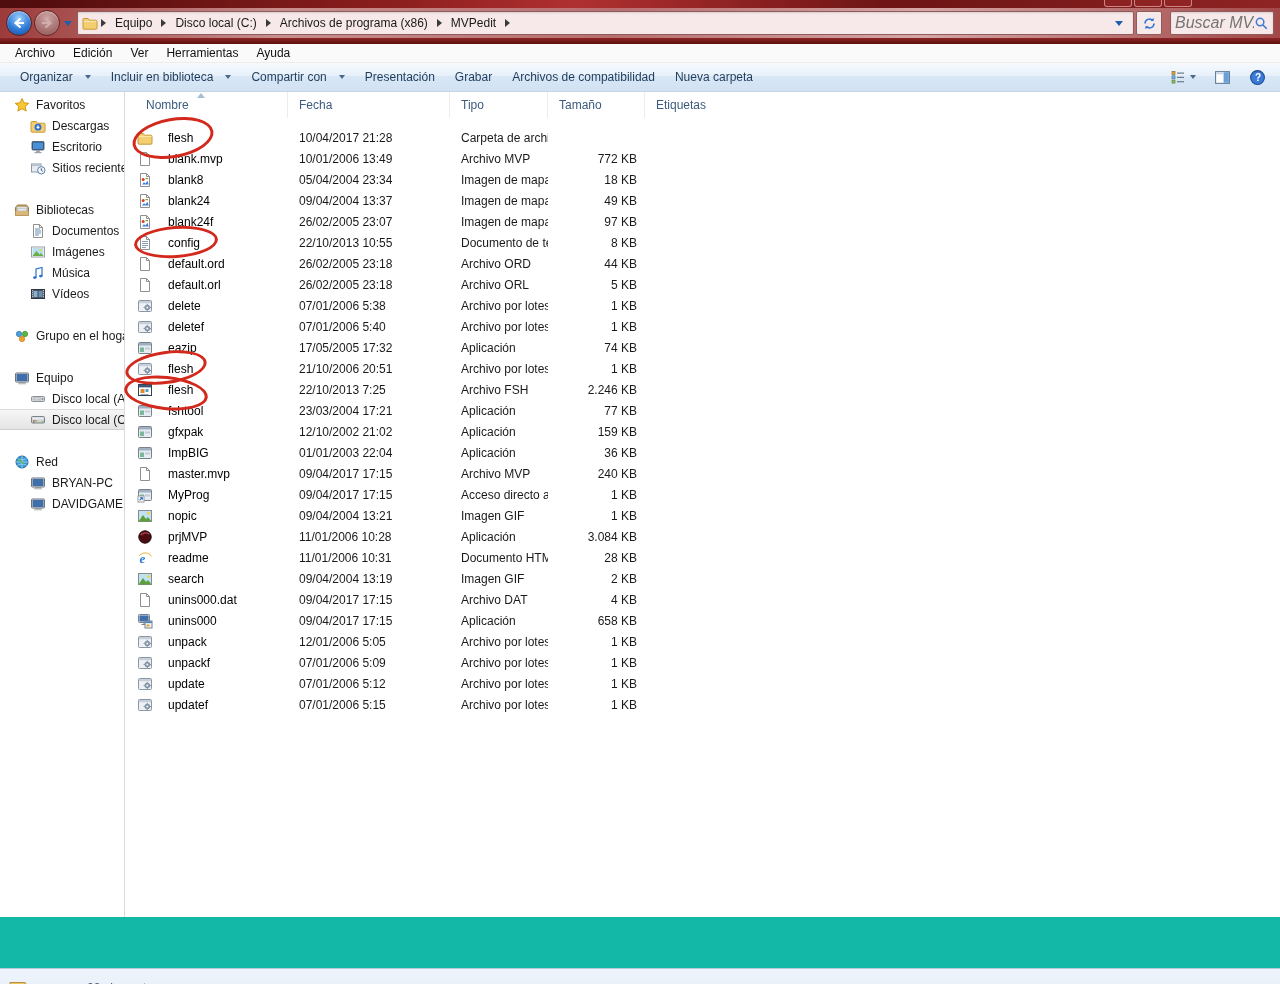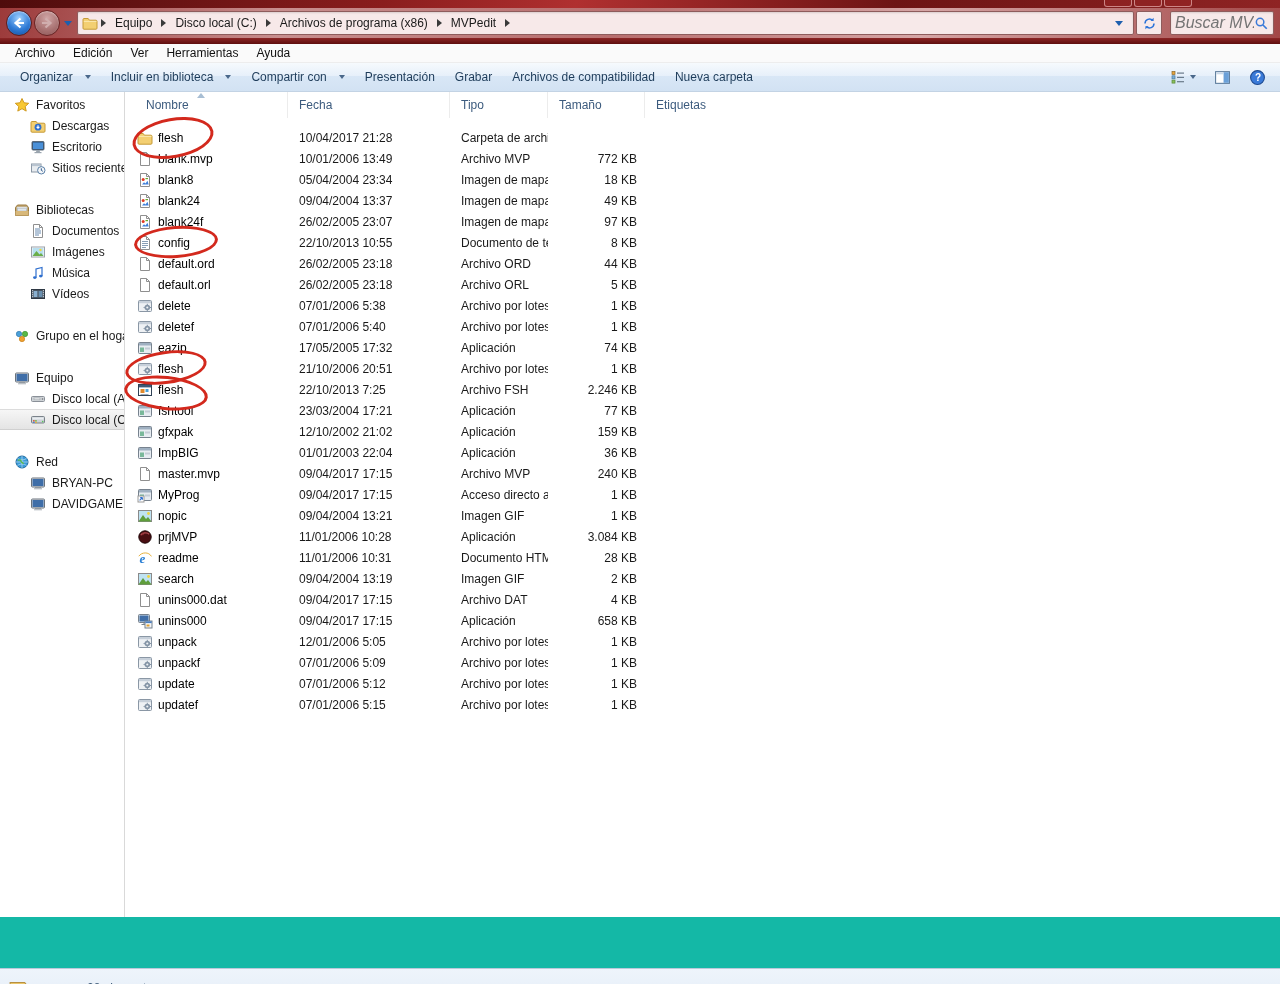--- a/index.html
+++ b/index.html
@@ -80,21 +80,21 @@
   .hdr-cell { position:relative; height:100%; display:flex; align-items:center; padding-left:11px;
     color:#3c5b7e; cursor:default; border-right:1px solid #ececec; }
   .hdr-cell:last-child { border-right:none; }
   .sort-arrow { position:absolute; left:62px; top:1px; width:0; height:0;
     border-left:4px solid transparent; border-right:4px solid transparent;
     border-bottom:5px solid #a8bed4; }
   .rows { margin-left:10px; margin-top:9px; }
   .file-row { display:grid; grid-template-columns:153px 162px 98px 97px 80px; height:21px;
     align-items:center; cursor:default; }
   .cell { overflow:hidden; white-space:nowrap; }
-  .cell.name { display:flex; align-items:center; gap:5px; padding-left:2px; color:#000; }
+  .cell.name { display:flex; align-items:center; gap:15px; padding-left:2px; color:#000; }
   .cell.date, .cell.type { color:#1a1a1a; padding-left:11px; }
   .cell.size { text-align:right; padding-right:8px; color:#1a1a1a; }
 
   
   .annotation { position:absolute; border:3px solid #d3291d; border-radius:50%;
     pointer-events:none; }
 
   
   .statusbar { position:absolute; left:0; top:968px; width:100%; height:68px;
     background:linear-gradient(#eef4fb,#dce8f5); border-top:1px solid #bac9da;

